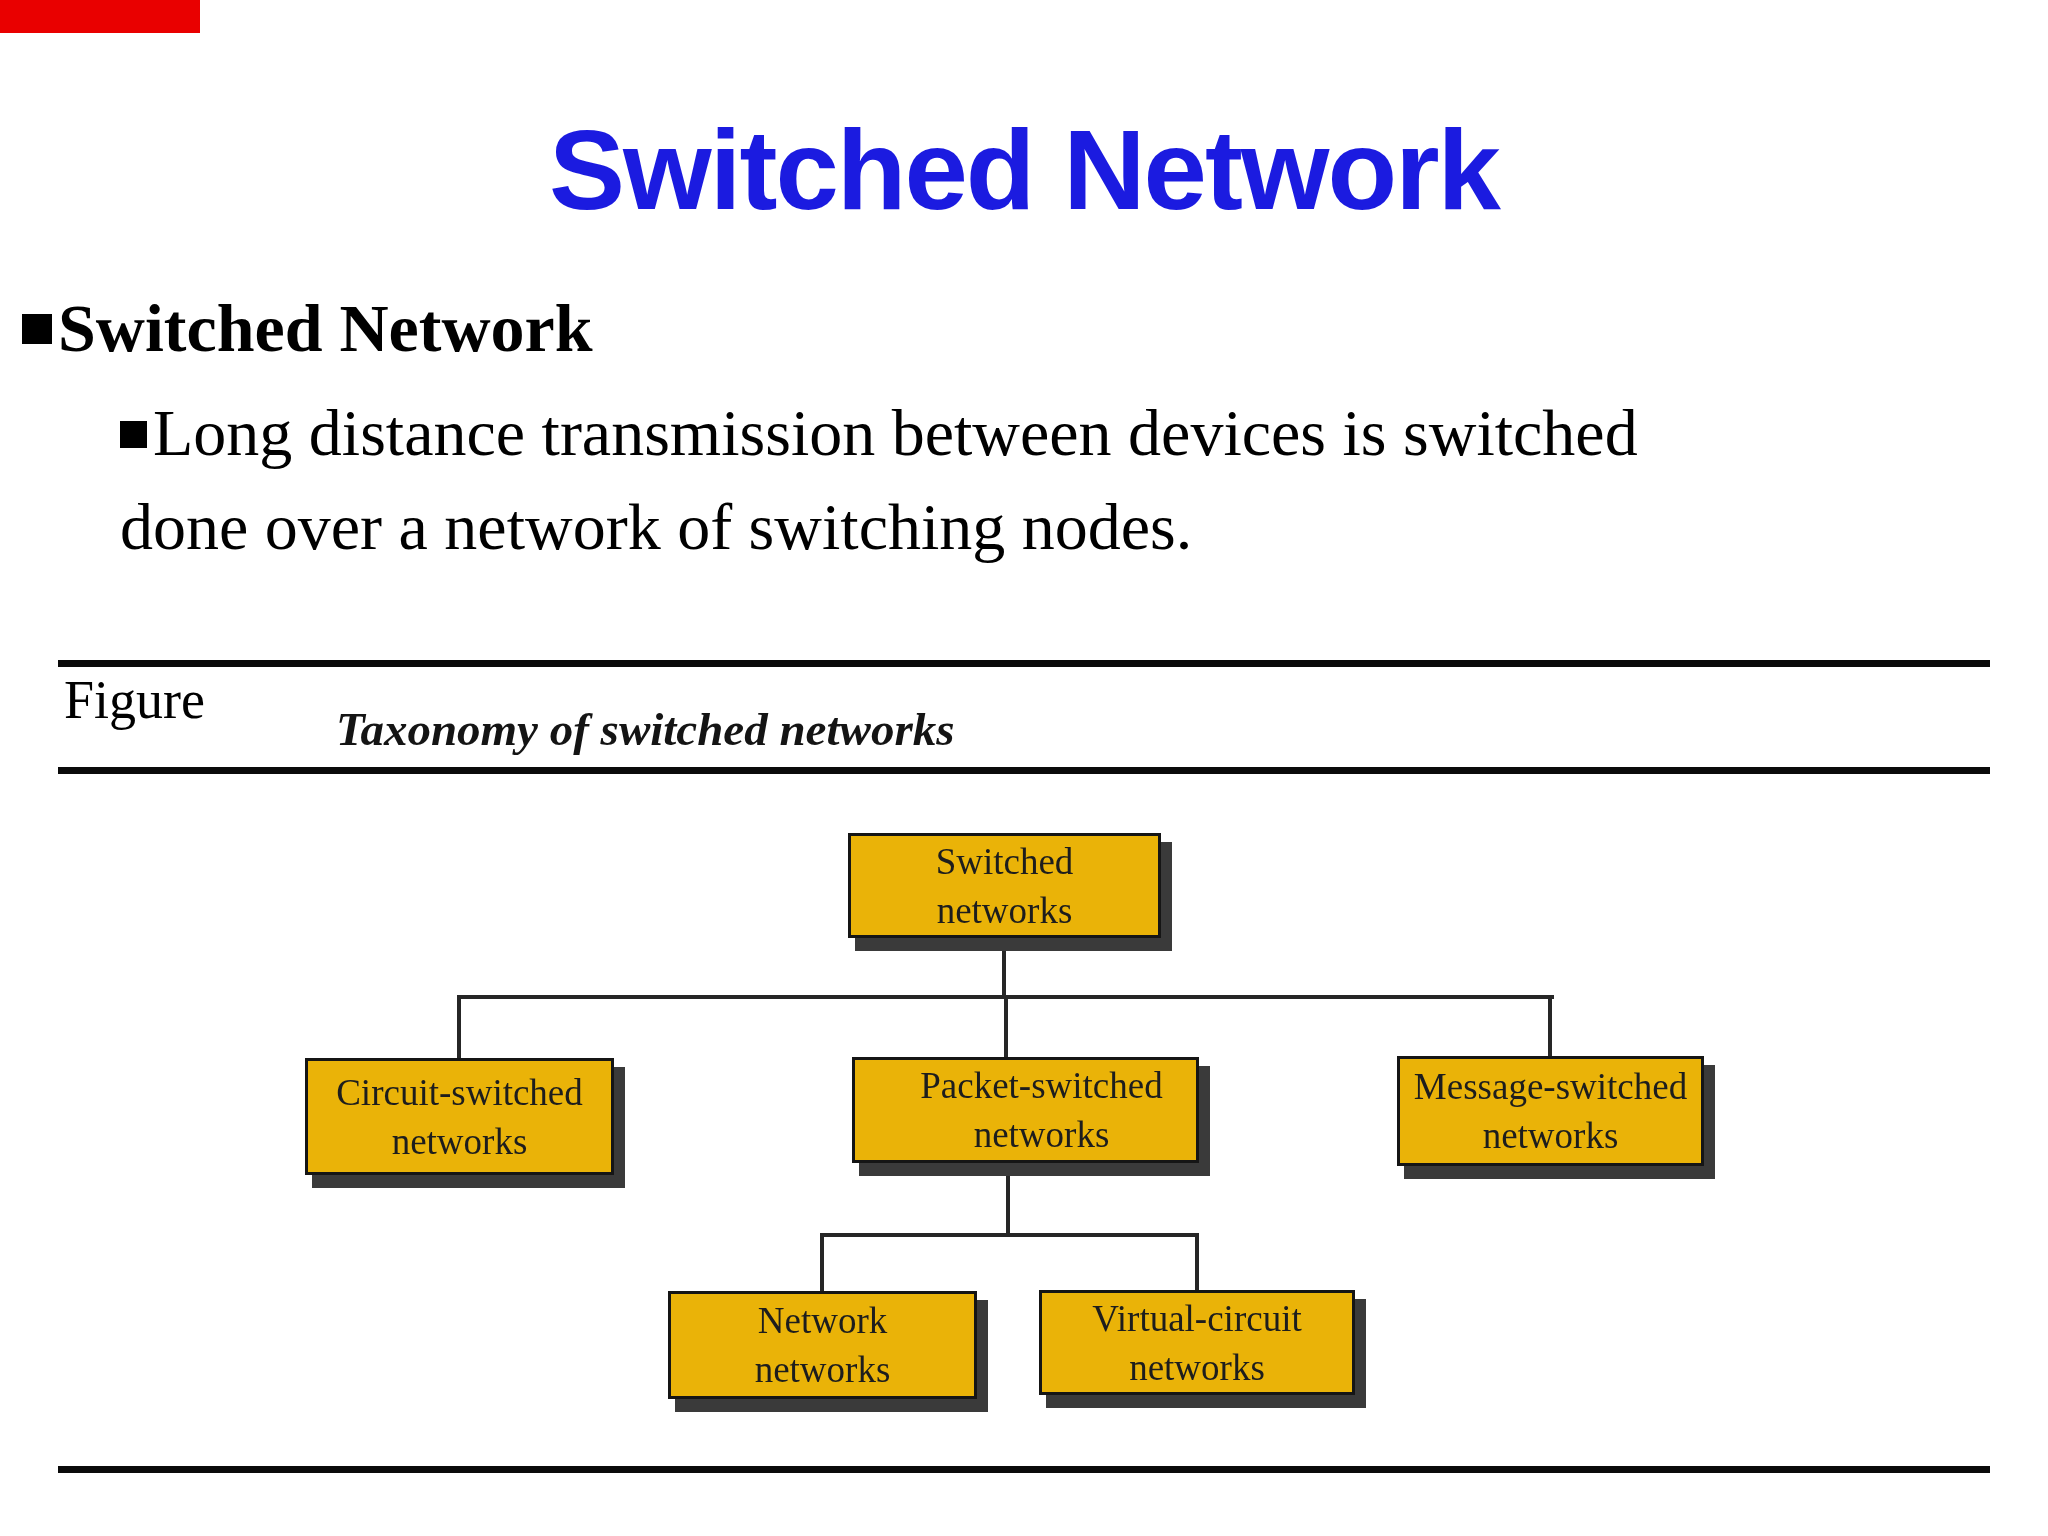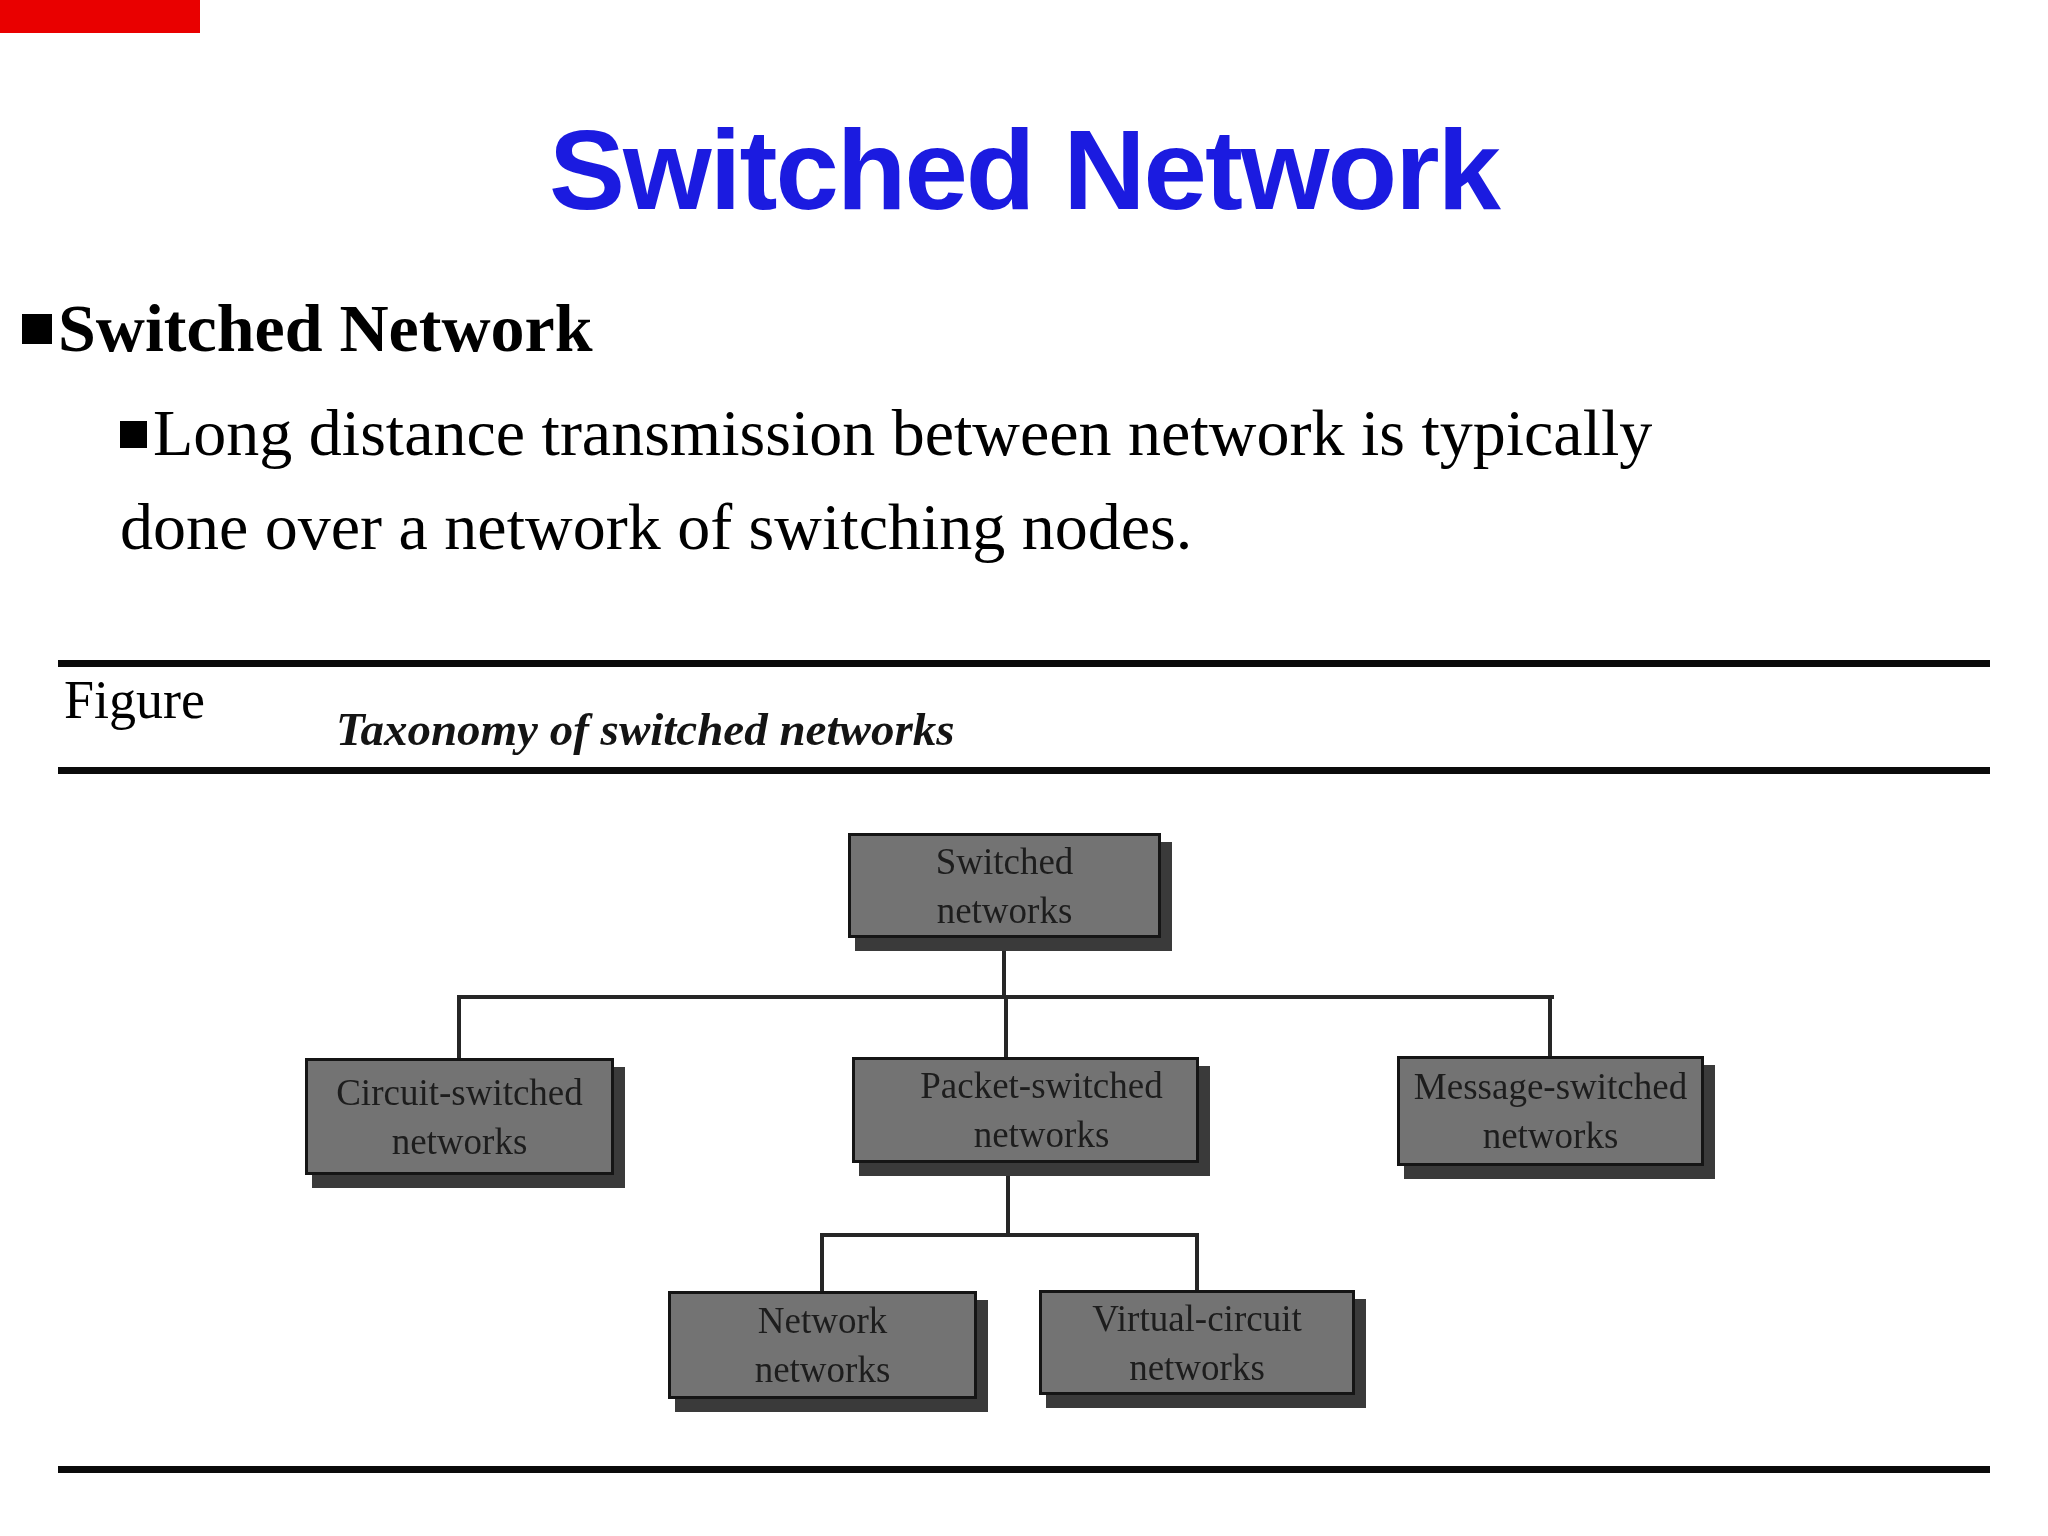--- a/index.html
+++ b/index.html
@@ -57,21 +57,21 @@
   }
   #figure-caption{
     position:absolute;left:336px;top:704px;
     font-size:47px;line-height:50px;
     font-style:italic;font-weight:bold;color:#141414;
     letter-spacing:0px;
   }
   
   .node{
     position:absolute;
-    background:#737373;
+    background:#eab308;
     border:3px solid #151515;
     box-shadow:9px 11px 0 2px #3a3a3a;
     display:flex;flex-direction:column;align-items:center;justify-content:center;
     text-align:right;
     font-size:37px;line-height:49px;color:#1d1d1d;
   }
   #node-root    {left:848px; top:833px; width:307px;height:99px;}
   #node-circuit {left:305px; top:1058px;width:303px;height:111px;}
   #node-packet  {left:852px; top:1057px;width:309px;height:100px;padding-left:32px;}
   #node-message {left:1397px;top:1056px;width:301px;height:104px;}
@@ -88,21 +88,21 @@
   <div id="corner-mark"></div>
 
   <div id="slide-title">Switched Network</div>
 
   <div id="heading">
     <span class="bullet-square"></span><span>Switched Network</span>
   </div>
 
   <div id="body-point">
     <div class="line">
-      <span class="bullet-square small"></span><span>Long distance transmission between network is typically</span>
+      <span class="bullet-square small"></span><span>Long distance transmission between devices is switched</span>
     </div>
     <div class="line">
       <span>done over a network of switching nodes.</span>
     </div>
   </div>
 
   <div id="rule-top" class="rule"></div>
 
   <span id="figure-label">Figure</span>
   <span id="figure-caption">Taxonomy of switched networks</span>

